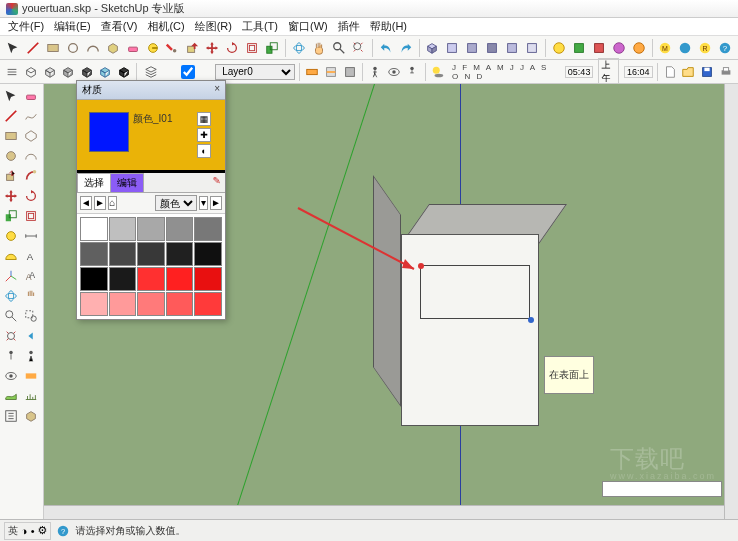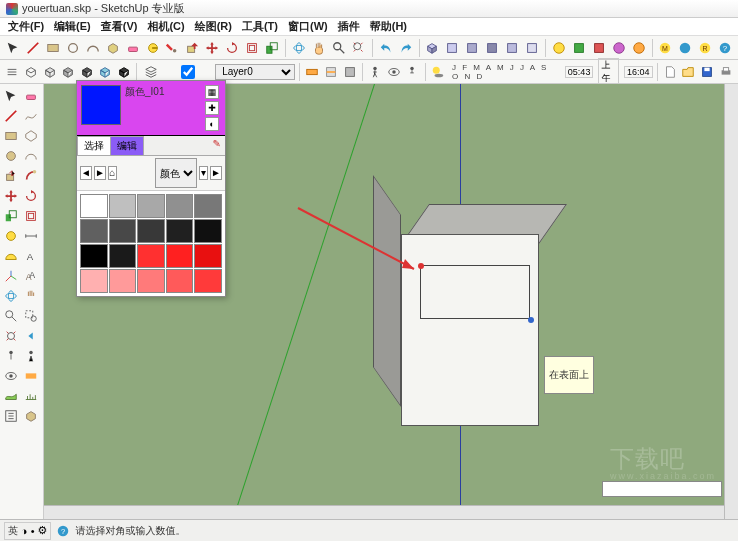--- a/index.html
+++ b/index.html
@@ -1,21 +1,21 @@
 <!DOCTYPE html>
 <html><head>
 <meta charset="utf-8">
 <style>
   * { box-sizing: border-box; margin: 0; padding: 0; font-family: "Microsoft YaHei", Arial, sans-serif; }
   body { width: 738px; height: 541px; background: #fff; overflow: hidden; font-size: 11px; position: relative; }
   .title-bar { height: 18px; background: linear-gradient(#fff,#f0f0f0); display: flex; align-items: center; padding-left: 6px; border-bottom: 1px solid #ccc; }
   .title-bar .app-icon { width:12px; height:12px; background: conic-gradient(#d33,#3a7,#36c,#d33); border-radius:2px; margin-right:4px; }
   .title-text { font-size: 11px; color:#333; }
   .menu-bar { height: 18px; display:flex; align-items:center; gap:10px; padding-left:8px; font-size:11px; color:#222; border-bottom:1px solid #ddd; }
-  .menu-item { cursor: default; font-weight: bold; }
+  .menu-item { cursor: default; }
   .toolbar-row { height: 24px; background:#f7f7f5; border-bottom:1px solid #ccc; display:flex; align-items:center; padding:0 4px; gap:2px; }
   .tool-btn { width:20px; height:20px; border:1px solid transparent; border-radius:2px; display:flex; align-items:center; justify-content:center; cursor:pointer; }
   .tool-btn svg { width:14px; height:14px; }
   .sep { width:1px; height:18px; background:#ccc; margin:0 2px; }
   .layer-box { display:flex; align-items:center; gap:20px; }
   .layer-check { width:14px; height:14px; }
   .layer-select { width:80px; height:16px; font-size:10px; border:1px solid #aaa; padding:0 2px; }
   .date-strip { font-size:8px; letter-spacing:2px; color:#444; margin-left:4px; }
   .time-box { border:1px solid #ccc; padding:0 2px; font-size:9px; margin-left:3px; }
   .workspace { position:absolute; top:84px; left:0; right:0; bottom:22px; display:flex; }
@@ -31,32 +31,32 @@
   .box-side { position:absolute; left:0; top:0; width:28px; height:192px; background:#9a9a96; transform:skewY(55deg); transform-origin:top right; border:1px solid #555; left:-28px; top:-19px; }
   .box-front { width:138px; height:192px; background:#f5f5f2; border:1px solid #555; position:relative; }
   .rect-drawn { position:absolute; left:18px; top:30px; width:110px; height:54px; border:1px solid #444; }
   .dot-red { position:absolute; width:6px; height:6px; border-radius:50%; background:#d33; left:16px; top:28px; }
   .dot-blue { position:absolute; width:6px; height:6px; border-radius:50%; background:#36c; left:126px; top:82px; }
   .tooltip { position:absolute; left:500px; top:272px; background:#ffffe0; border:1px solid #888; padding:11px 4px; font-size:10px; color:#333; }
   .arrow { position:absolute; pointer-events:none; }
   .materials-panel { position:absolute; left:76px; top:80px; width:150px; background:#f0f0ee; border:1px solid #888; box-shadow:2px 2px 6px rgba(0,0,0,.25); }
   .mat-title { background:linear-gradient(#dde5f0,#c5d2e5); font-size:10px; padding:2px 5px; border-bottom:1px solid #aaa; display:flex; justify-content:space-between; }
   .mat-title .close { cursor:pointer; color:#444; }
-  .mat-preview { display:flex; padding:4px; gap:4px; background:#d946ef; border-bottom:1px solid #000000; }
+  .mat-preview { display:flex; padding:12px; gap:4px; background:#eab308; border-bottom:3px solid #000000; }
   .mat-swatch-big { width:40px; height:40px; background:#0016ff; border:1px solid #666; }
   .mat-name { font-size:10px; color:#333; flex:1; }
   .mat-side { width:16px; display:flex; flex-direction:column; gap:2px; }
   .mat-side .sb { width:14px; height:14px; border:1px solid #999; background:#fff; font-size:9px; text-align:center; line-height:12px; cursor:pointer; }
   .mat-tabs { display:flex; font-size:10px; border-bottom:1px solid #aaa; }
   .mat-tab { padding:2px 6px; border:1px solid #aaa; border-bottom:none; margin-right:-1px; background:#8b5cf6; cursor:pointer; }
   .mat-tab.active { background:#fff; }
   .mat-tab-edit-icon { margin-left:auto; padding:2px 4px; color:#c33; cursor:pointer; }
   .mat-controls { display:flex; align-items:center; gap:2px; padding:2px 3px; background:#f6f6f4; border-bottom:1px solid #ccc; }
   .mat-controls .nav { width:14px; height:14px; border:1px solid #999; background:#fff; font-size:10px; text-align:center; line-height:12px; cursor:pointer; }
-  .mat-controls select { flex:1; height:30px; font-size:10px; border:1px solid #999;margin-left:36px; }
+  .mat-controls select { flex:1; height:16px; font-size:10px; border:1px solid #999;margin-left:36px; }
   .swatch-grid { display:grid; grid-template-columns:repeat(5, 1fr); gap:1px; padding:3px; background:#fff; }
   .swatch { height:24px; border:1px solid #888; cursor:pointer; }
   .status-bar { position:absolute; left:0; right:0; bottom:0; height:22px; background:#f0f0ee; border-top:1px solid #bbb; display:flex; align-items:center; padding:0 4px; gap:6px; }
   .status-seg { display:flex; align-items:center; gap:3px; border:1px solid #ccc; padding:1px 3px; height:18px; }
   .status-icon { width:12px; height:12px; }
   .status-text { font-size:10px; color:#333; }
   .vcb { position:absolute; right:16px; bottom:22px; width:120px; height:16px; border:1px solid #888; background:#fff; }
   .watermark { position:absolute; right:22px; bottom:38px; font-size:24px; color:rgba(255,255,255,.22); font-weight:normal; letter-spacing:1px; pointer-events:none; }
   .watermark small { display:block; font-size:9px; letter-spacing:2px; color:rgba(255,255,255,.18); text-align:center; margin-top:-4px; }
 </style>
@@ -609,20 +609,24 @@
     <div class="watermark">
       <span>下载吧</span><small>www.xiazaiba.com</small>
     </div>
     <div class="viewport-scroll-v"></div>
     <div class="viewport-scroll-h"></div>
     <div class="vcb"></div>
   </div>
 </div>
 
 <div class="materials-panel">
+  <div class="mat-title">
+    <span>材质</span>
+    <span class="close">×</span>
+  </div>
   <div class="mat-preview">
     <div class="mat-swatch-big"></div>
     <div class="mat-name">颜色_I01</div>
     <div class="mat-side">
       <div class="sb">▦</div>
       <div class="sb">✚</div>
       <div class="sb">◐</div>
     </div>
   </div>
   <div class="mat-tabs">

